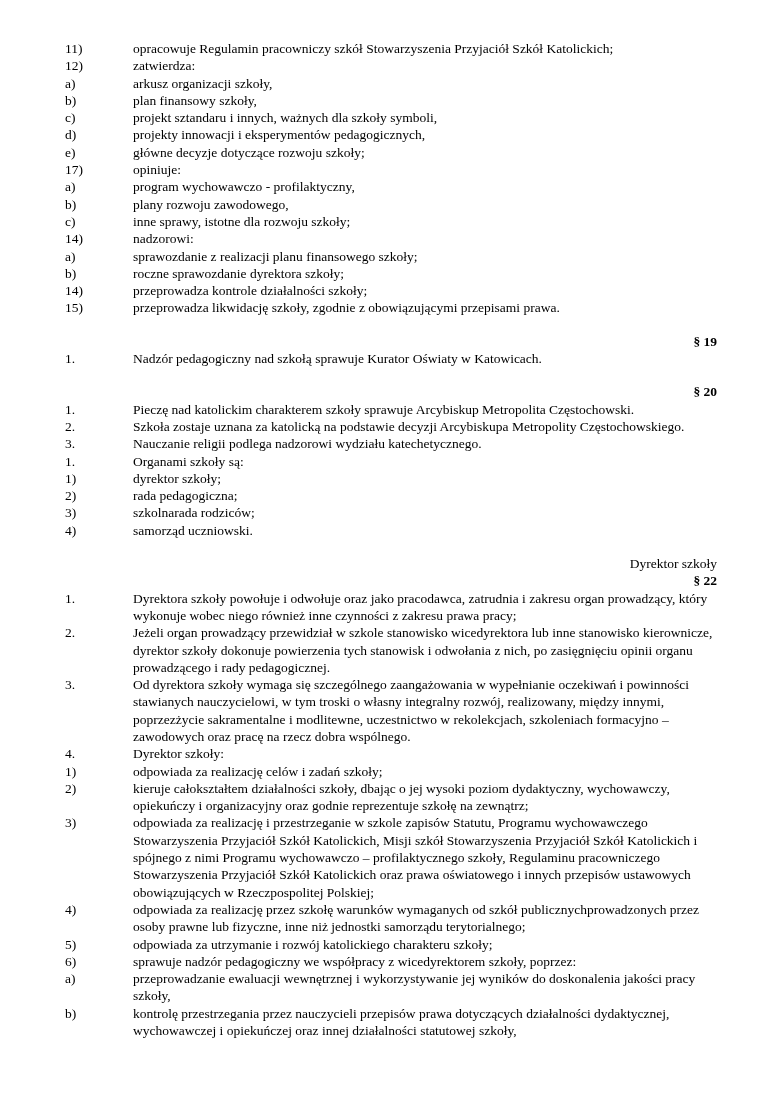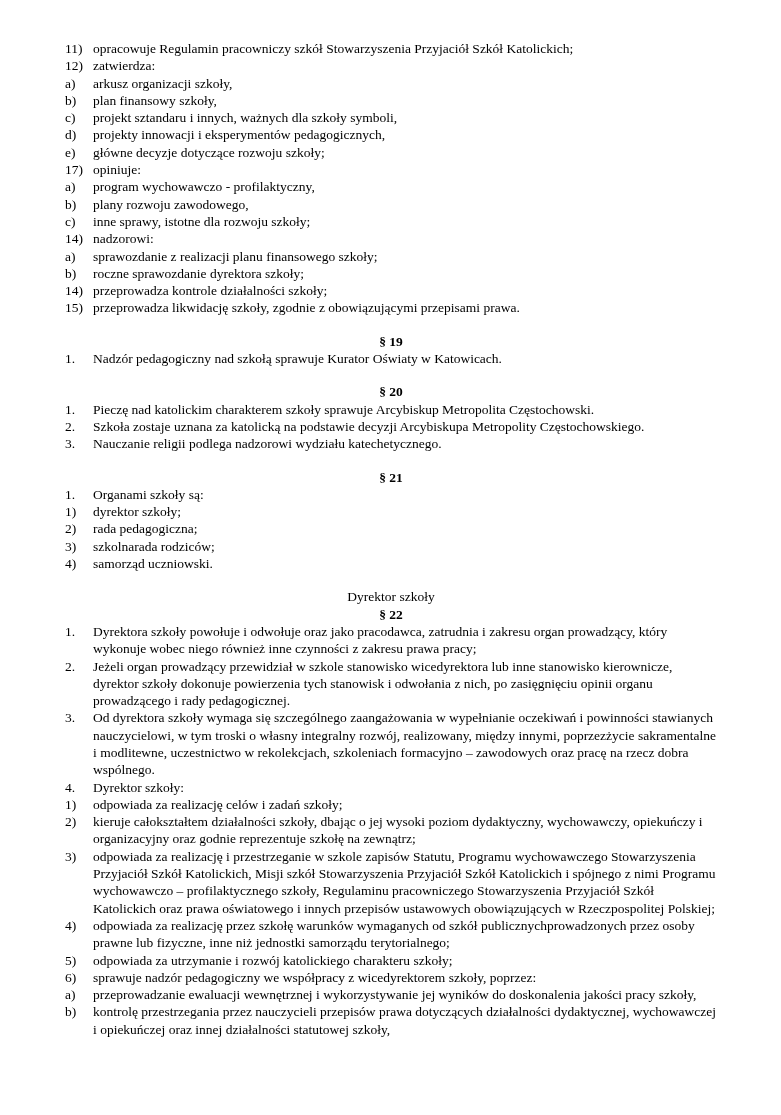--- a/index.html
+++ b/index.html
@@ -12,24 +12,24 @@
     overflow: hidden;
   }
   .page {
     box-sizing: border-box;
     width: 781px;
     height: 1115px;
     padding: 40px 64px 0 65px;
     font-size: 13.5px;
     line-height: 17.3px;
   }
-  .item { display: flex; }
+  .item { display: flex; gap: 40px; }
   .item .marker { flex: 0 0 28px; }
   .item .text { flex: 1; font-family: Liberation Serif, serif; }
-  .center, .center-bold { text-align: center; }
+  .center, .center-bold { text-align: right; }
   .center-bold { font-weight: bold; }
   
   .item + .center-bold, .item + .center { margin-top: 16px; }
   
   .center + .center-bold { margin-top: 0; }
 </style>
 </head>
 <body style="background: rgb(255, 255, 255); color: rgb(0, 0, 0);">
 
 <div class="page">
@@ -109,21 +109,20 @@
         <span class="text">Pieczę nad katolickim charakterem szkoły sprawuje Arcybiskup Metropolita Częstochowski.</span>
       </div>
       <div class="item">
         <span class="marker">2.</span>
         <span class="text">Szkoła zostaje uznana za katolicką na podstawie decyzji Arcybiskupa Metropolity Częstochowskiego.</span>
       </div>
       <div class="item">
         <span class="marker">3.</span>
         <span class="text">Nauczanie religii podlega nadzorowi wydziału katechetycznego.</span>
       </div>
-      <div class="center-bold">§ 21</div>
       <div class="item">
         <span class="marker">1.</span>
         <span class="text">Organami szkoły są:</span>
       </div>
       <div class="item">
         <span class="marker">1)</span>
         <span class="text">dyrektor szkoły;</span>
       </div>
       <div class="item">
         <span class="marker">2)</span>

